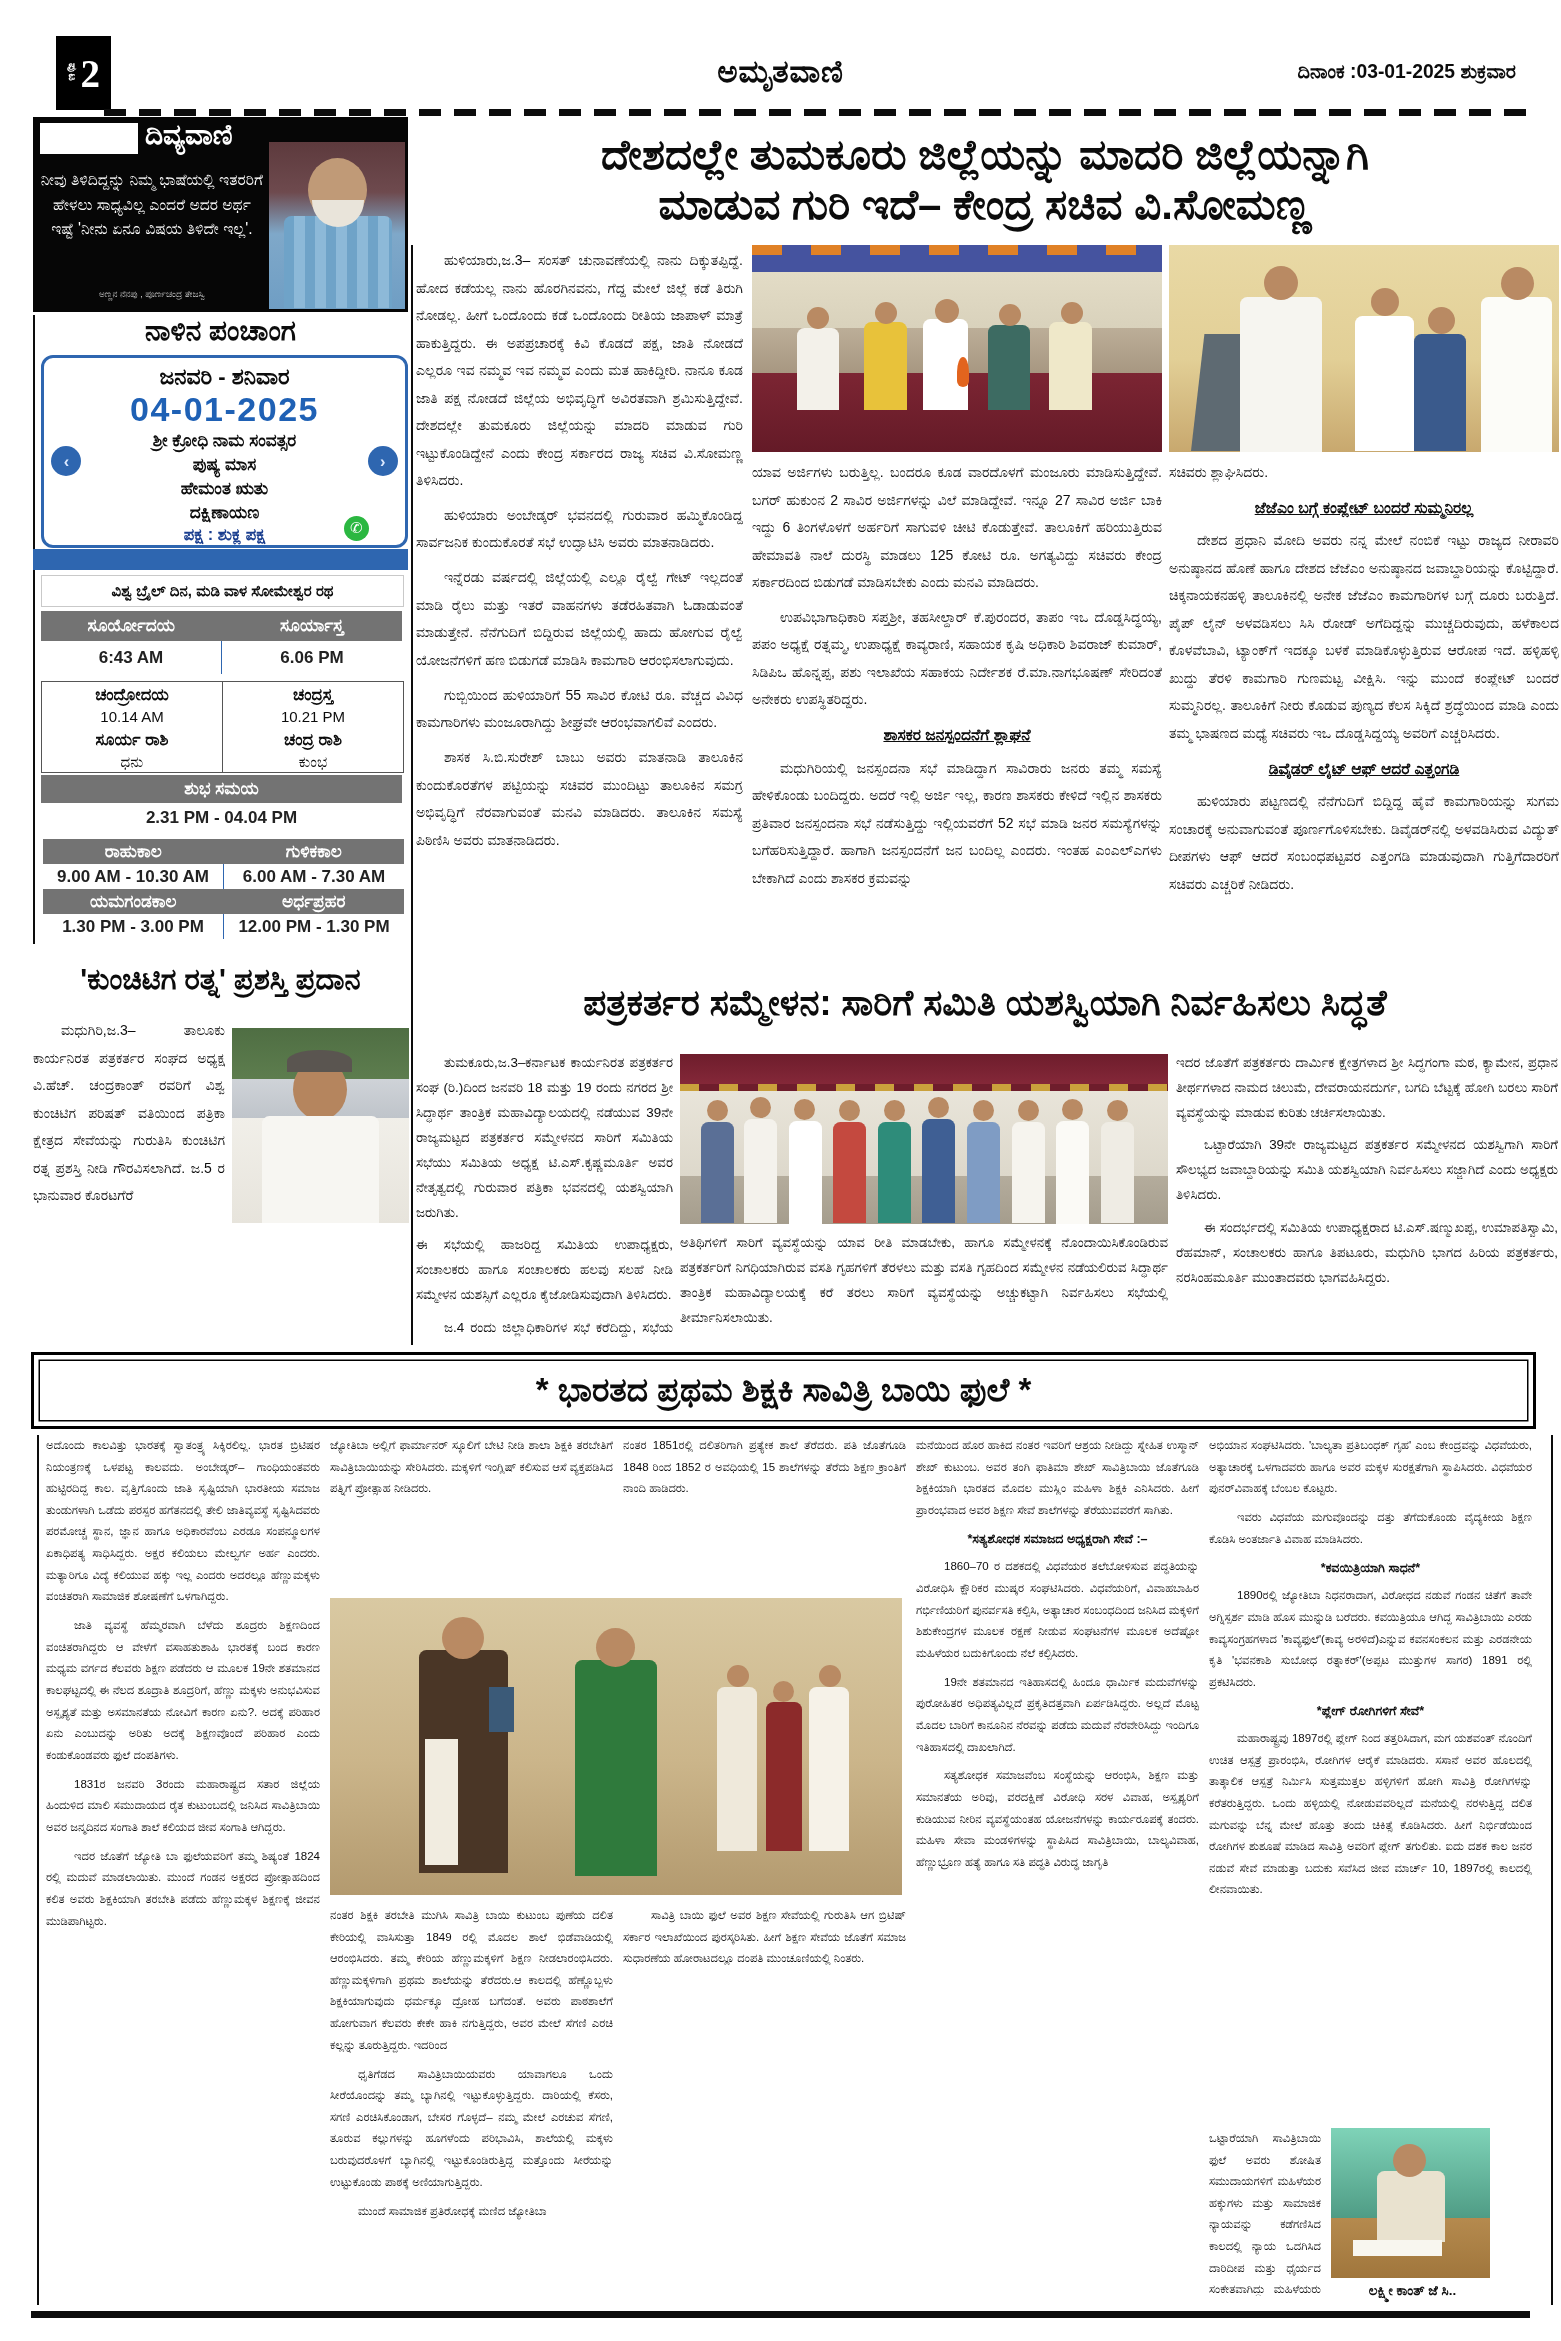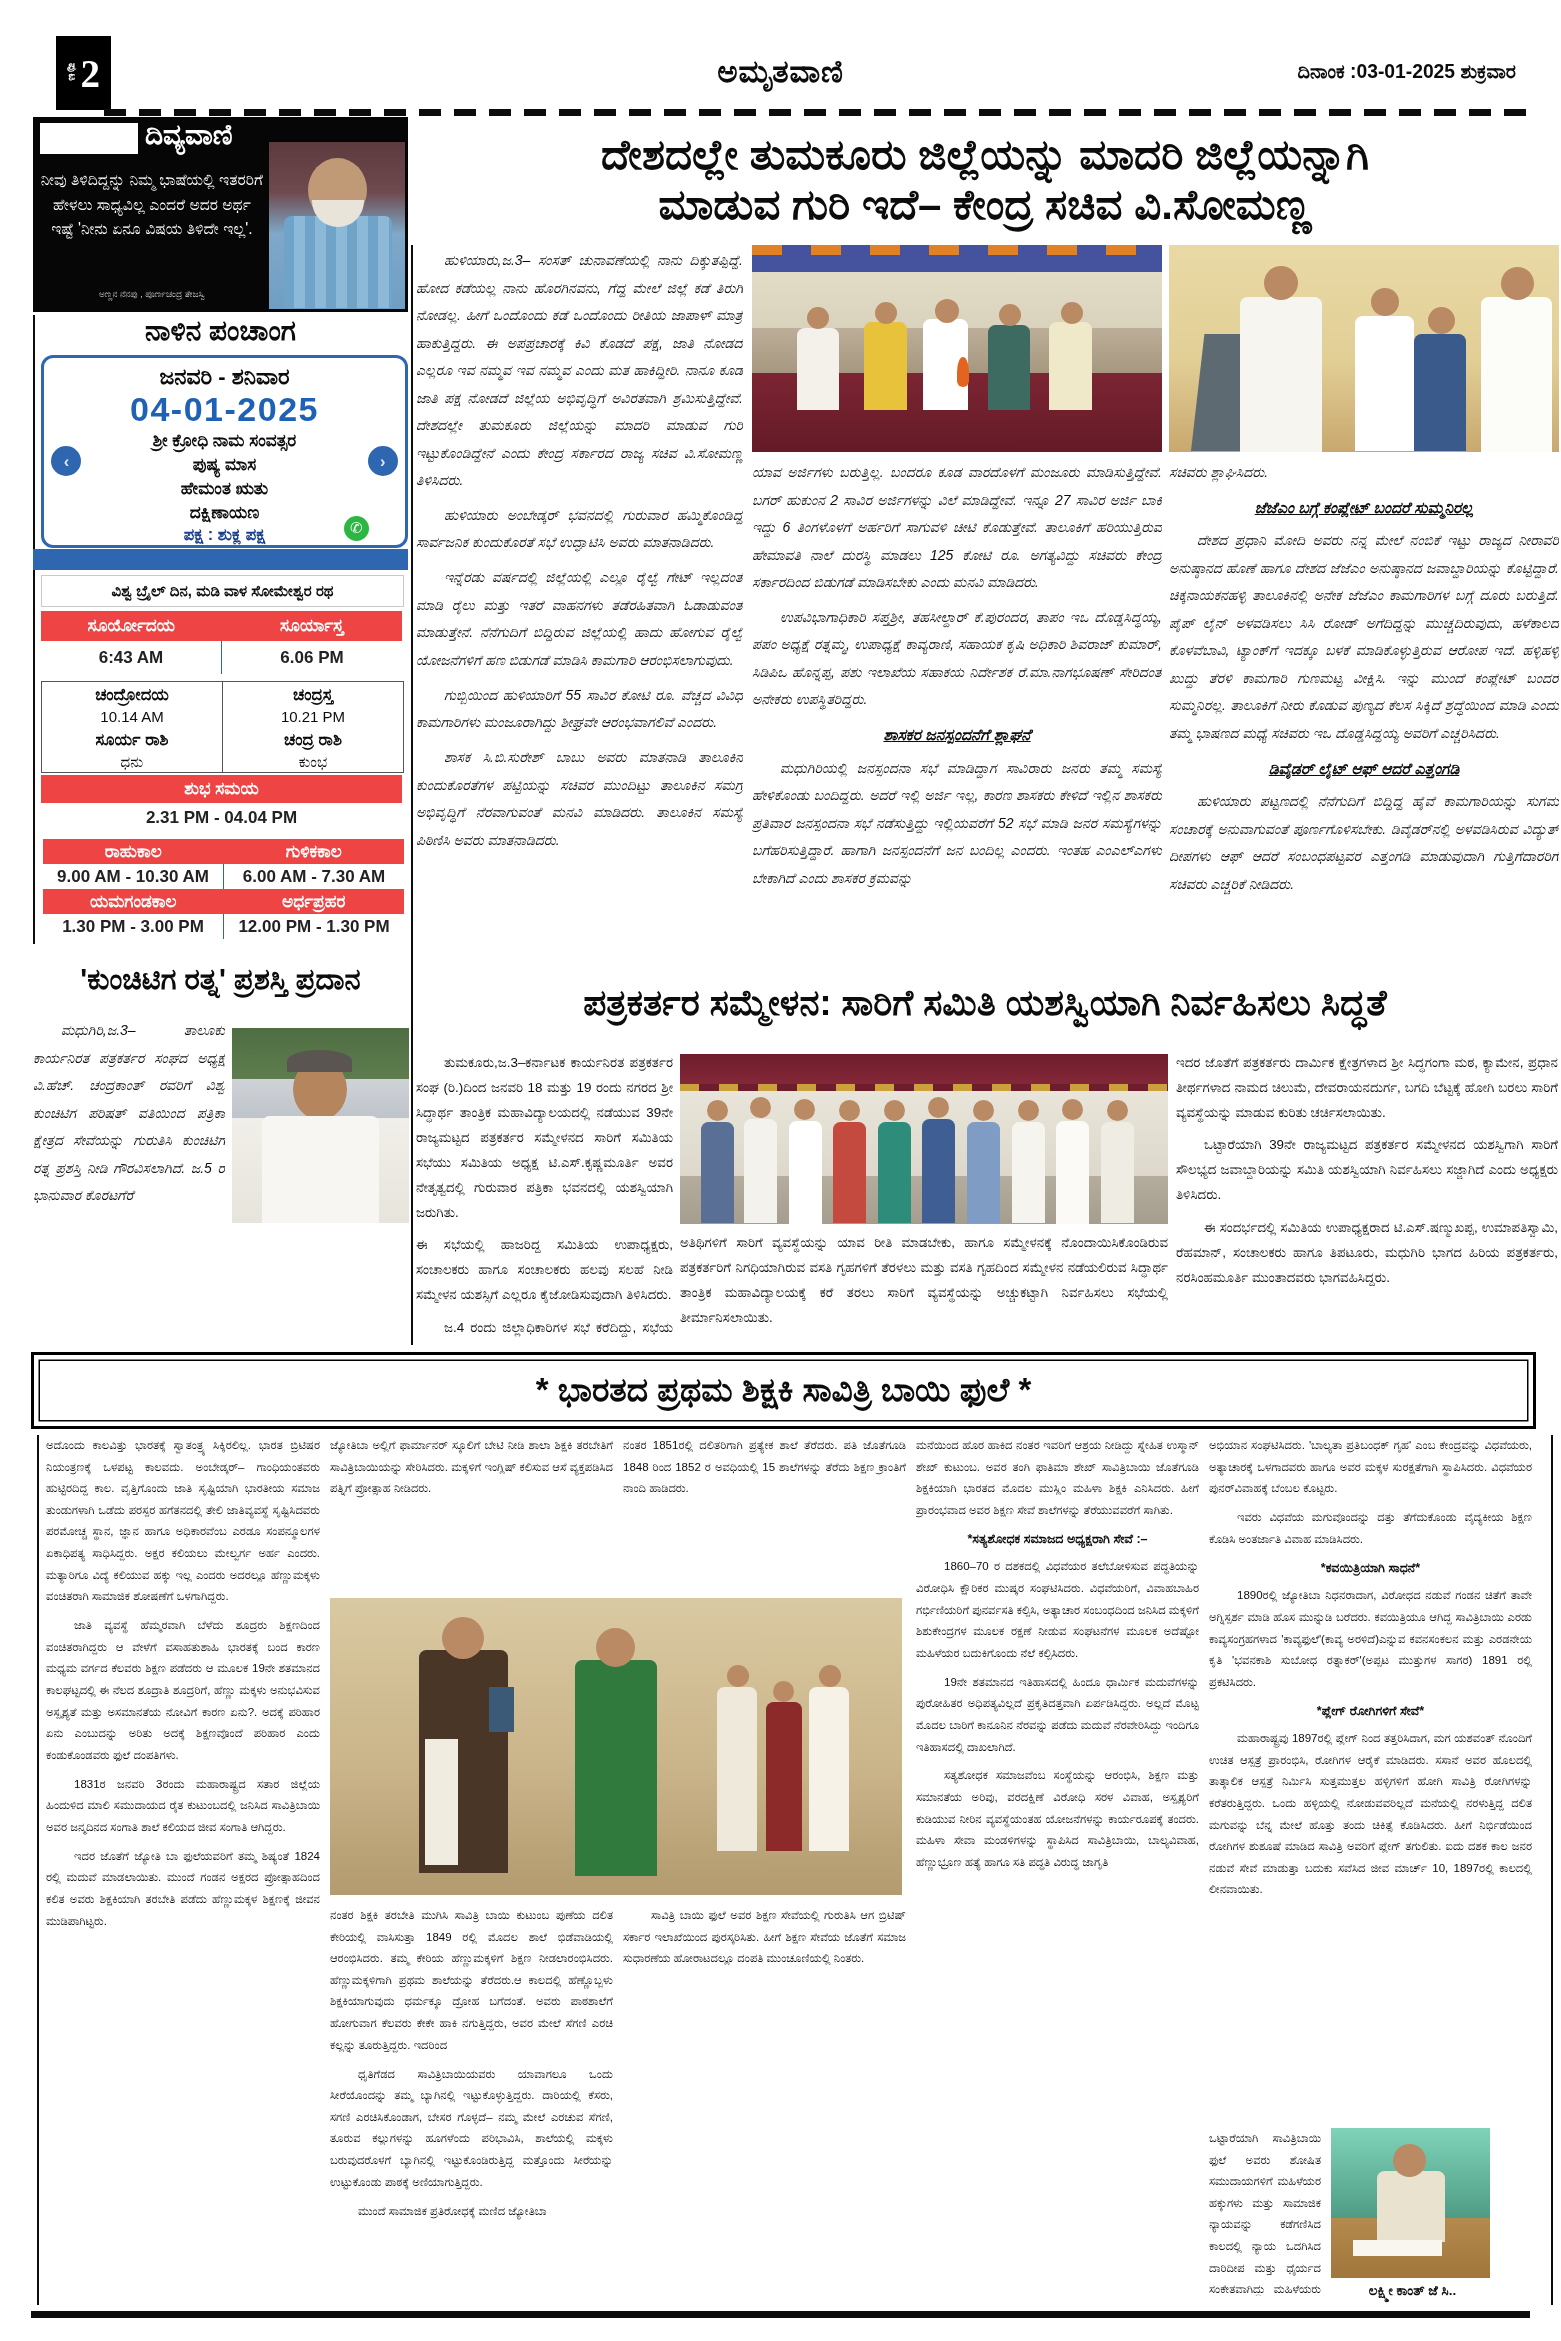--- a/index.html
+++ b/index.html
@@ -5,21 +5,21 @@
   html,body{margin:0;padding:0;background:#9a9a9a;}
   .page{position:relative;width:1561px;height:2342px;background:#ffffff;
         font-family:"Liberation Sans","DejaVu Sans",sans-serif;color:#0c0c0c;overflow:hidden;}
   .abs{position:absolute;}
   .clip{overflow:hidden;}
   .c{text-align:center;}
   .j{text-align:justify;}
   .b{font-weight:bold;}
   p{margin:0 0 7.4px 0;text-indent:28px;}
   p.noind{text-indent:0;}
-  .body-lg{font-size:14px;line-height:27.5px;font-style:italic;}
+  .body-lg{font-size:14px;line-height:27.5px;}
   .body-md{font-size:13.4px;line-height:25px;}
   .body-sm{font-size:11.5px;line-height:21.6px;}
   .subhead{font-weight:bold;text-align:center;text-decoration:underline;font-size:15.6px;margin:3px 0 6px 0;text-indent:0;}
   .subhead2{font-weight:bold;text-align:center;font-size:12.6px;margin:6px 0;text-indent:0;}
   .rule-dashed{height:6.7px;background:repeating-linear-gradient(90deg,#0c0c0c 0 22px,transparent 22px 35px);}
   .vline{width:1.5px;background:#0c0c0c;}
   .hline{height:7.4px;background:#0c0c0c;}
   
   .pagebox{background:#000;color:#fff;display:flex;align-items:center;justify-content:center;gap:1.5px;}
   .pagebox .lbl{writing-mode:vertical-rl;font-size:11px;font-weight:bold;letter-spacing:1.5px;}
@@ -37,21 +37,21 @@
   .pbox{border:3px solid #2e66b0;border-radius:12px;background:#fff;}
   .pday{font-size:22px;font-weight:bold;}
   .pdate{font-size:34px;font-weight:bold;color:#1f61b5;letter-spacing:1.5px;}
   .pline{font-size:17px;font-weight:bold;line-height:24px;}
   .ppaksha{font-size:16.4px;font-weight:bold;color:#1a3e8f;}
   .pnav{width:30px;height:30px;border-radius:50%;background:#2e66b0;color:#dce9ff;display:flex;align-items:center;justify-content:center;font-size:16.4px;font-weight:bold;}
   .pbar{background:#2e66b0;}
   .pnote{border:0.7px solid #c9c9c9;display:flex;align-items:center;justify-content:center;font-size:15px;font-weight:bold;background:#fff;}
   .trow{display:flex;}
   .tcell{flex:1;display:flex;align-items:center;justify-content:center;}
-  .thead{background:#ef4444;color:#fff;font-weight:bold;font-size:17px;}
+  .thead{background:#737373;color:#fff;font-weight:bold;font-size:17px;}
   .tval{font-size:17px;font-weight:bold;color:#222;}
   .sep-l{border-left:1.5px solid #2e66b0;}
   .gridbox{border:1.5px solid #555;}
   .gridbox .tcell{border-left:1.5px solid #555;}
   .gridbox .tcell:first-child{border-left:none;}
   
   .h-lead{font-size:42px;line-height:55px;font-weight:bold;}
   .h-kun{font-size:29px;line-height:37px;font-weight:bold;}
   .h-sam{font-size:36px;line-height:45px;font-weight:bold;}
   .banner{border:3px solid #000;box-shadow:inset 0 0 0 4.5px #fff, inset 0 0 0 6px #000;display:flex;align-items:center;justify-content:center;}

